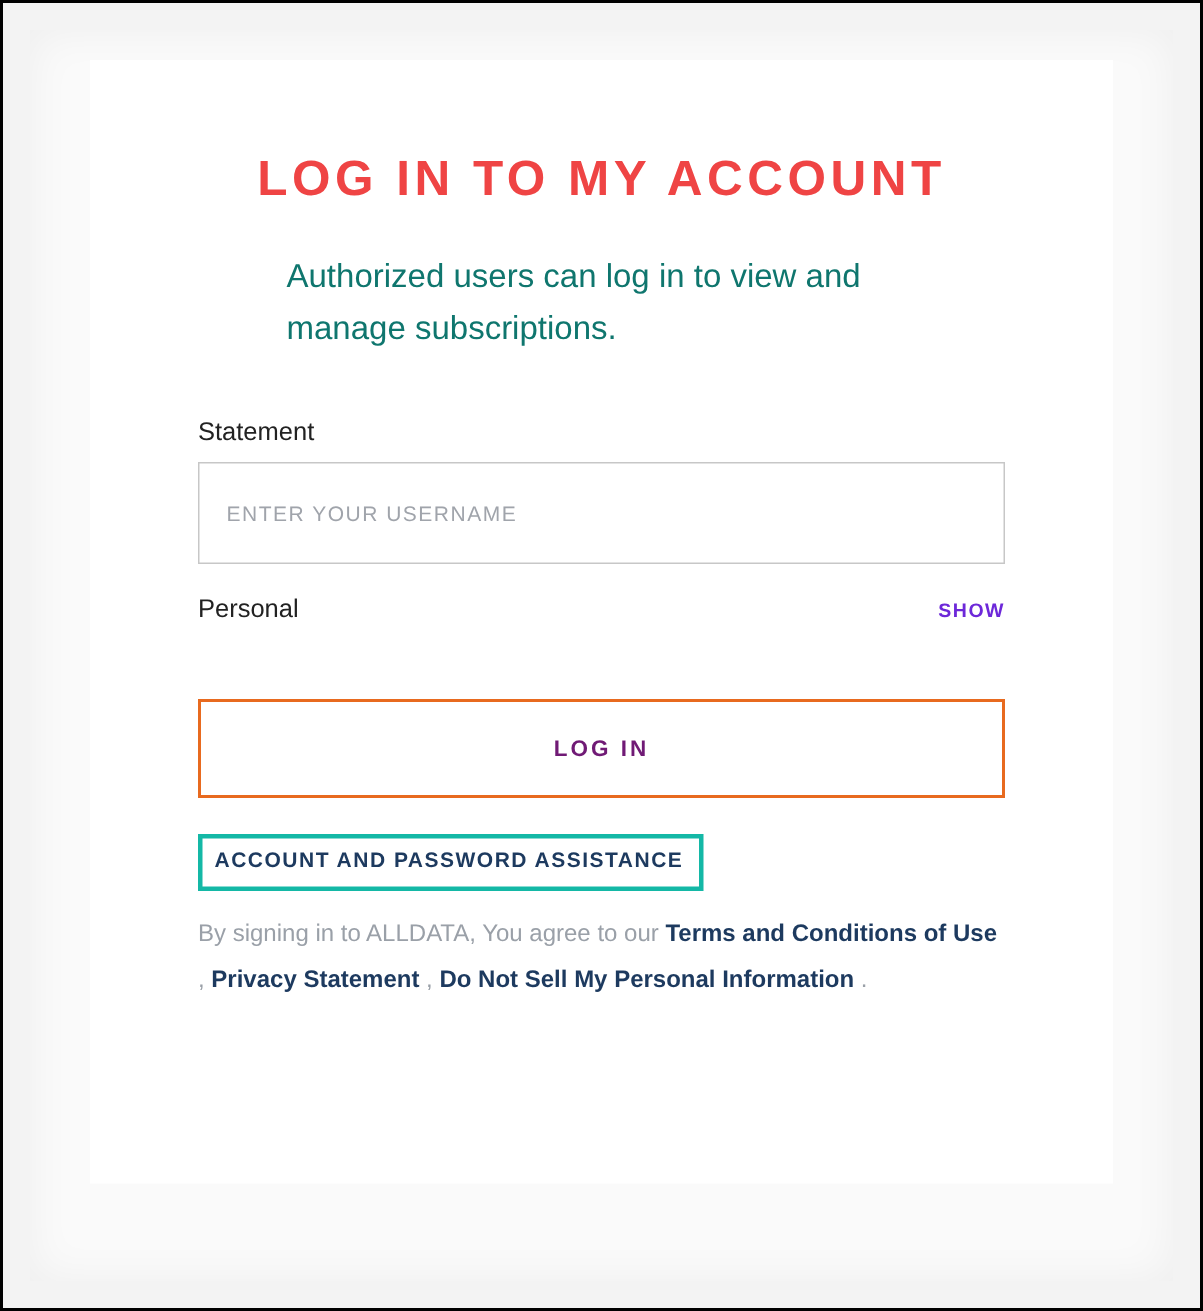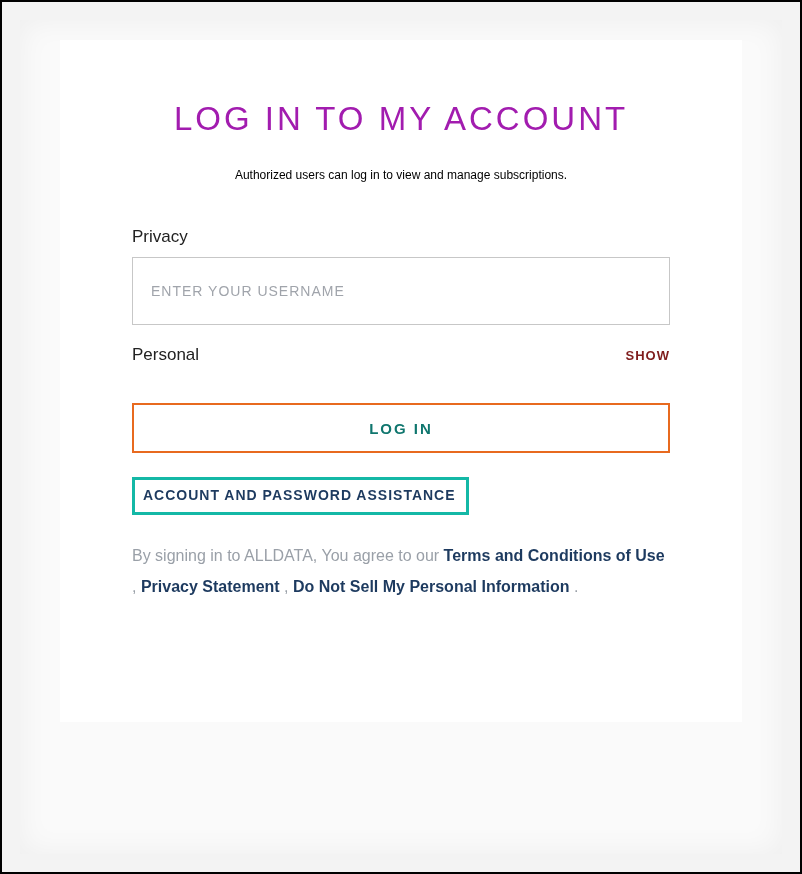--- a/index.html
+++ b/index.html
@@ -21,92 +21,92 @@
     top: 20px;
     left: 50%;
     transform: translateX(-50%);
     width: 682px;
     background: #ffffff;
     padding: 60px 72px 120px 72px;
   }
   h1.title {
     text-align: center;
     font-size: 33px;
-    font-weight: 400;
+    font-weight: 700;
     letter-spacing: 3px;
-    color: #a21caf;
+    color: #ef4444;
     margin-bottom: 28px;
   }
   .subtitle {
-    text-align: center;
-    color: #000000;
-    font-size: 12px;
+    text-align: left;
+    color: #0f766e;
+    font-size: 22px;
     line-height: 1.6;
     margin: 0 auto 42px auto;
     max-width: 420px;
   }
   .field-block { margin-bottom: 20px; }
   .label-row {
     display: flex;
     justify-content: space-between;
     align-items: baseline;
     margin-bottom: 10px;
   }
   .field-label {
     font-size: 17px;
     color: #222;
   }
   .show-toggle {
     font-size: 13px;
     letter-spacing: 1px;
-    color: #7f1d1d;
+    color: #6d28d9;
     cursor: pointer;
     font-weight: 600;
   }
   .text-input {
     width: 100%;
     height: 68px;
     border: 1px solid #c7c7c7;
     padding: 0 18px;
     font-size: 14px;
     letter-spacing: 1px;
     color: #444;
     background: #fff;
   }
   .text-input::placeholder {
     color: #a0a4ab;
     letter-spacing: 1px;
   }
   .login-btn {
     width: 100%;
-    height: 50px;
-    margin-top: 18px;
+    height: 66px;
+    margin-top: 30px;
     background: #fff;
     border: 2px solid #e86a1f;
-    color: #0f766e;
+    color: #701a75;
     font-size: 15px;
     font-weight: 700;
     letter-spacing: 2px;
     cursor: pointer;
   }
   .assist-wrap {
     margin-top: 24px;
     display: inline-block;
     border: 3px solid #14b8a6;
     padding: 6px 10px 8px 8px;
   }
   .assist-link {
     color: #1d3a5f;
     font-size: 14px;
     font-weight: 700;
     letter-spacing: 1px;
     text-decoration: none;
   }
   .legal {
-    margin-top: 26px;
+    margin-top: 14px;
     color: #9aa0a8;
     font-size: 16px;
     line-height: 1.9;
   }
   .legal a, .legal .link {
     color: #1d3a5f;
     font-weight: 700;
     text-decoration: none;
   }
 </style>
@@ -114,21 +114,21 @@
 <body>
 
 <div class="outer-pad">
   <div class="card">
 
     <h1 class="title">LOG IN TO MY ACCOUNT</h1>
     <p class="subtitle">Authorized users can log in to view and manage subscriptions.</p>
 
     <div class="field-block">
       <div class="label-row">
-        <label class="field-label">Privacy</label>
+        <label class="field-label">Statement</label>
       </div>
       <input type="text" class="text-input" placeholder="ENTER YOUR USERNAME" style="">
     </div>
 
     <div class="field-block">
       <div class="label-row">
         <label class="field-label">Personal</label>
         <span class="show-toggle">SHOW</span>
       </div>
     </div>

